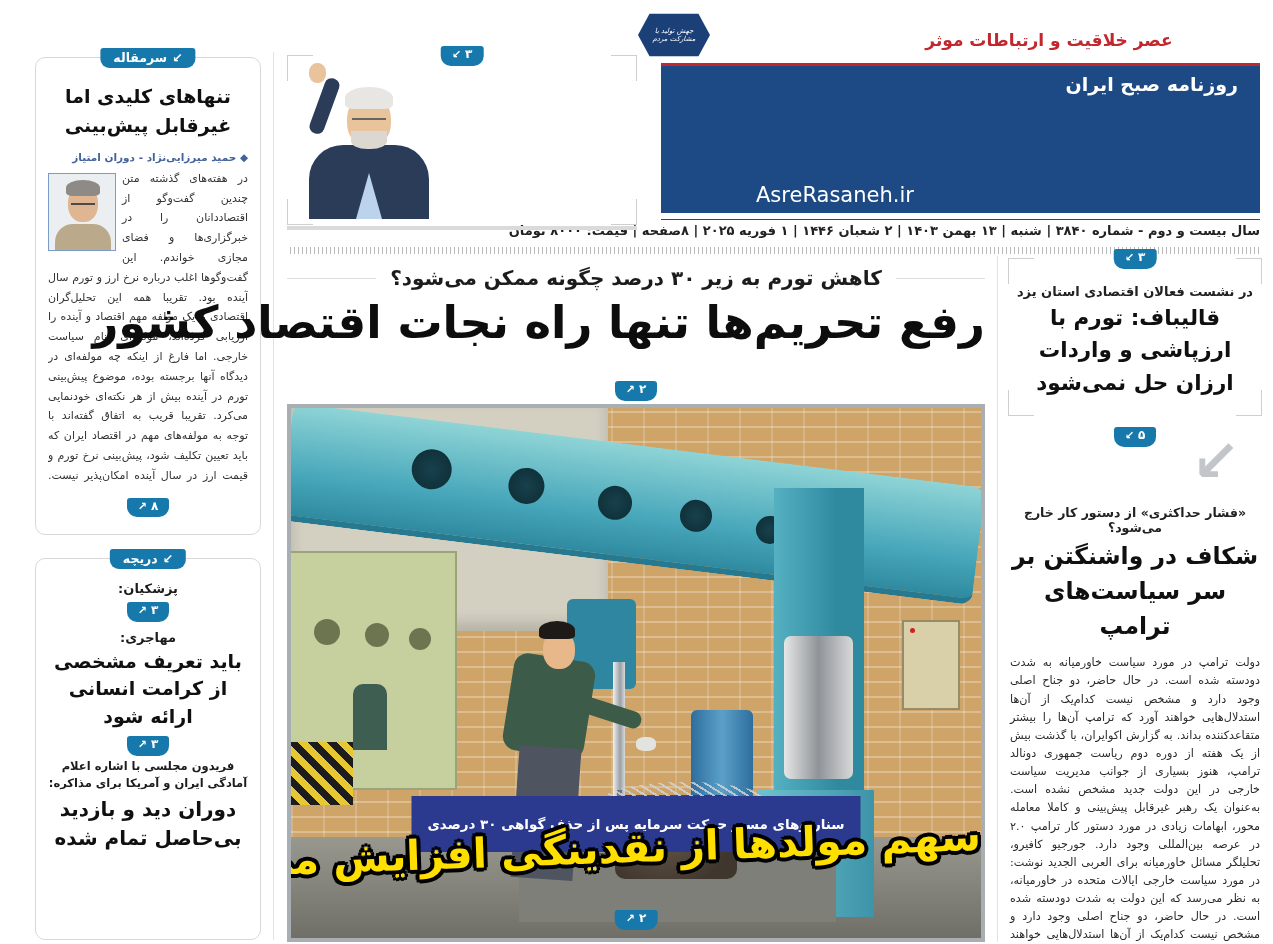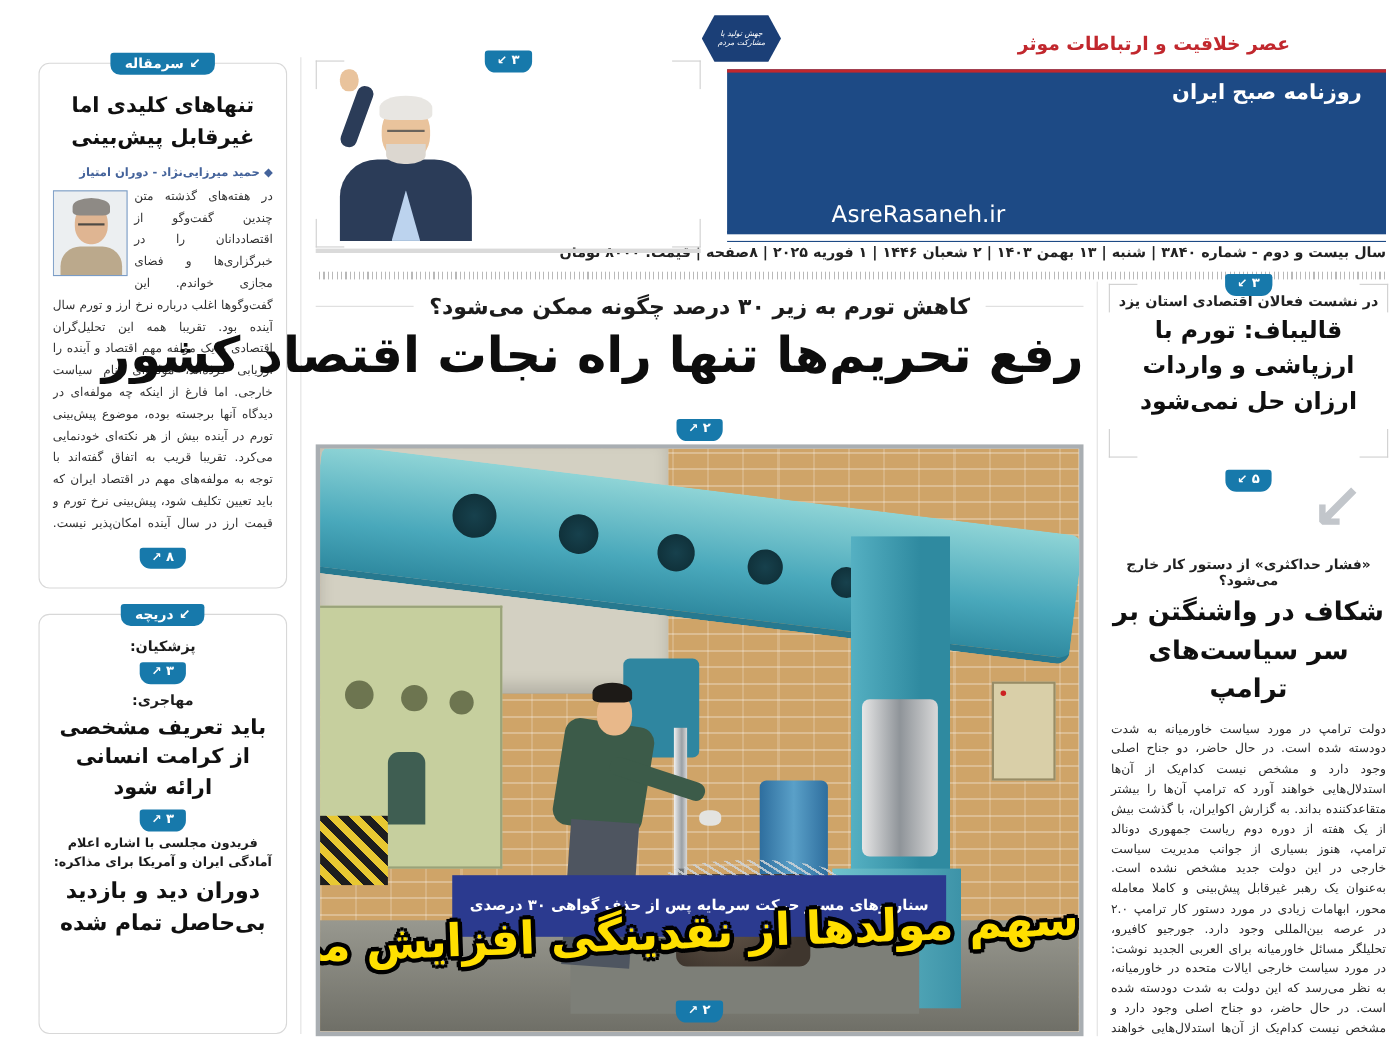--- a/index.html
+++ b/index.html
@@ -144,21 +144,21 @@
     color:#fff;font-weight:bold;font-size:13.5px;padding:20px 16px;white-space:nowrap;z-index:4}
   .photo-headline{position:absolute;top:416px;left:0;right:0;text-align:center;z-index:4;
     transform:rotate(-2deg);color:var(--yellow);font-size:41px;font-weight:900;white-space:nowrap;
     text-shadow:-3px -3px 0 #000,3px -3px 0 #000,-3px 3px 0 #000,3px 3px 0 #000,
       -4px 0 0 #000,4px 0 0 #000,0 -4px 0 #000,0 4px 0 #000}
   .photo-badge{position:absolute;bottom:8px;left:50%;transform:translateX(-50%);z-index:4}
 
   
   .qalibaf{left:1008px;top:258px;width:254px;height:158px;text-align:center}
   .qalibaf .badge{position:absolute;top:-9px;left:50%;transform:translateX(-50%)}
-  .qalibaf .kicker{font-size:13px;margin-top:9px;color:#222}
+  .qalibaf .kicker{font-size:13px;margin-top:26px;color:#222}
   .qalibaf .headline{font-size:21.5px;line-height:1.5;margin-top:3px}
   .washington{position:absolute;left:1008px;top:424px;width:254px;height:518px;text-align:center}
   .washington .badge{margin:0 auto}
   .big-arrow{position:absolute;top:8px;right:22px;font-size:58px;line-height:1;color:#c2c6cb;font-weight:bold}
   .washington .kicker{font-size:12.5px;margin-top:58px;color:#222}
   .washington .headline{font-size:23.5px;line-height:1.5;margin-top:4px}
   .washington .body{margin-top:10px;font-size:11.2px;line-height:1.62;text-align:justify;
     color:#2a2a2a;height:300px;overflow:hidden;padding:0 2px}
 </style>
 </head>

